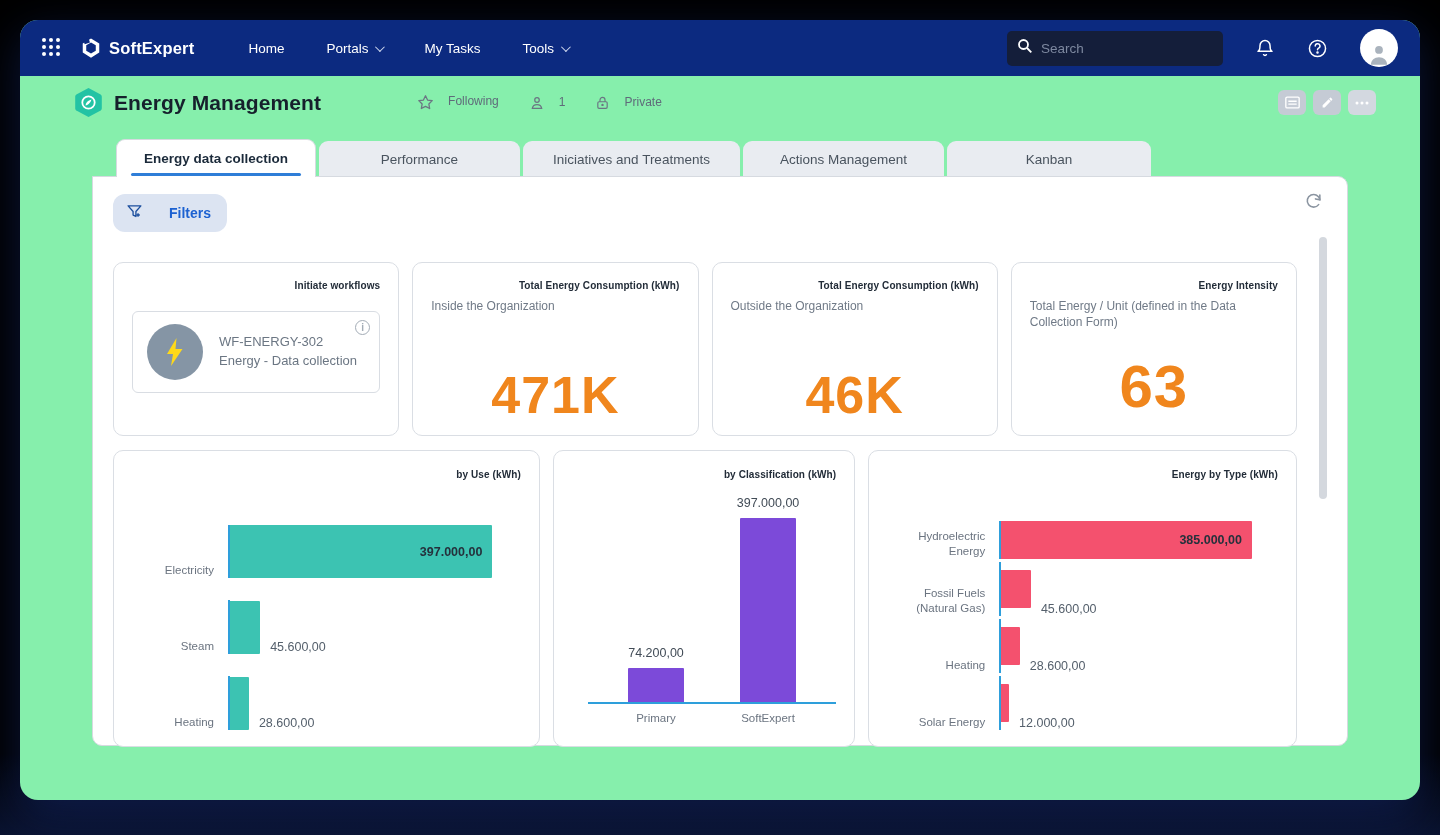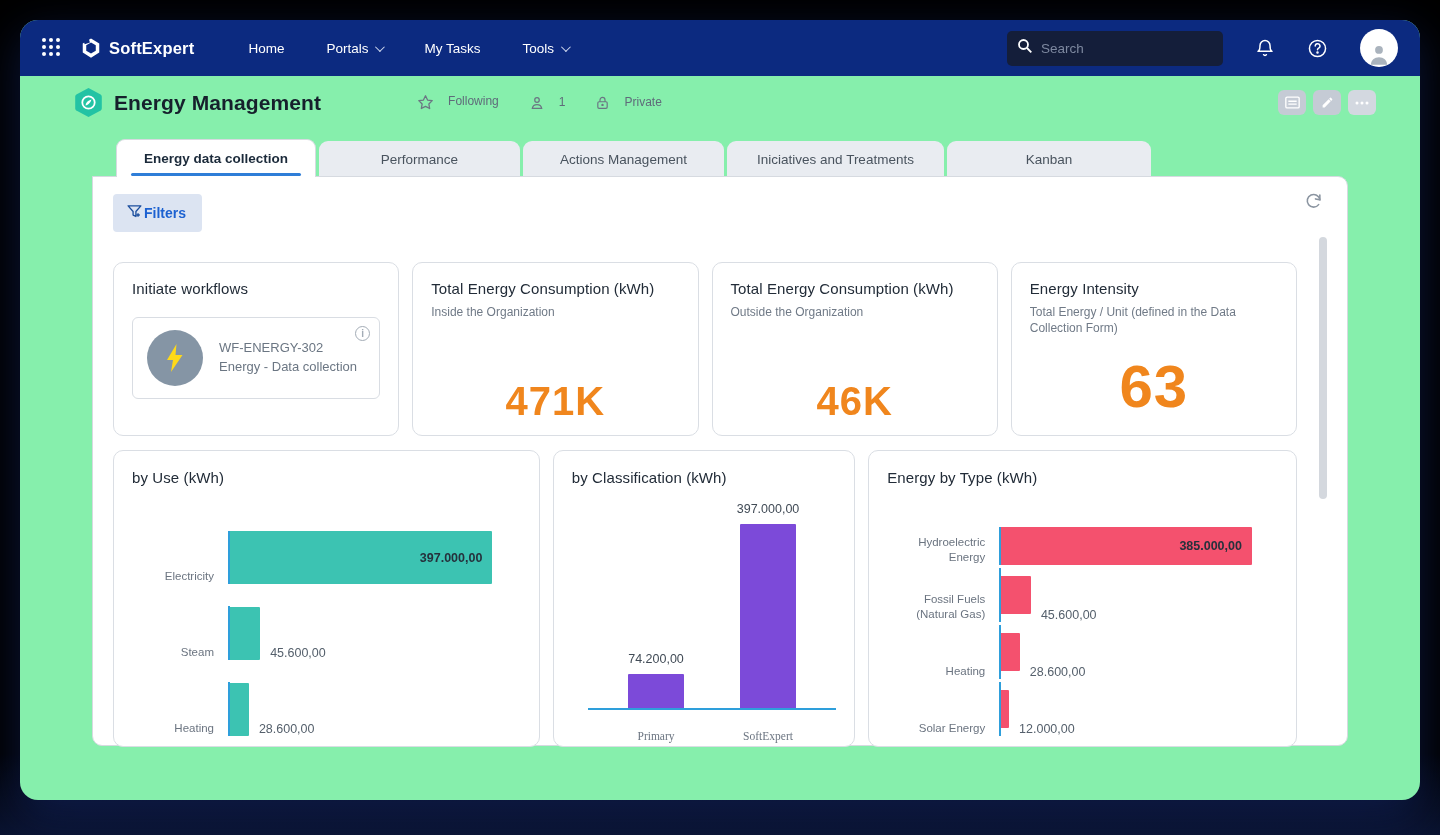--- a/index.html
+++ b/index.html
@@ -53,36 +53,36 @@
     font-weight:500; cursor:pointer; border:1px solid transparent; border-bottom:0; }
   .tab.active { height:38px; background:#fff; border-color:#d6dae0; color:#1b2a3a; font-weight:700;
     position:relative; margin-bottom:-1px;margin-left:24px; }
   .tab.active .underline { position:absolute; left:7%; right:7%; bottom:1px; height:3px;
     border-radius:3px; background:#2f7ed8; }
   .t0{width:200px}.t1{width:201px}.t2{width:217px}.t3{width:201px}.t4{width:204px}
 
   
   .panel { position:relative; margin:0 72px; height:570px; border:1px solid #d6dae0;
     border-radius:0 10px 10px 10px; background:#fff; padding:17px 50px 0 20px; }
-  .filters-btn { display:inline-flex; align-items:center; gap:1px; background:#dce4f2; border:0;
-    border-radius:4px; padding:9px 16px 9px 13px; color:#1c61d1; font-size:14px; font-weight:700;
+  .filters-btn { display:inline-flex; align-items:center; gap:26px; background:#dce4f2; border:0;
+    border-radius:12px; padding:9px 16px 9px 13px; color:#1c61d1; font-size:14px; font-weight:700;
     cursor:pointer; font-family:inherit; }
   .refresh-btn { position:absolute; top:14px; right:24px; background:none; border:0; cursor:pointer;
     color:#8b95a1; }
   .v-scrollbar { position:absolute; top:60px; right:20px; width:8px; height:262px; background:#d4d8de;
     border-radius:4px; cursor:pointer; }
 
   
   .kpi-row { display:flex; gap:13px; margin-top:30px; }
   .card { background:#fff; border:1px solid #dadee4; border-radius:10px; }
   .kpi-card { width:293px; height:174px; padding:17px 18px; position:relative; }
-  .card-title { font-size:15px; font-weight:400; color:#222c38; letter-spacing:.1px; }
+  .card-title { font-size:10px; font-weight:700; color:#222c38; letter-spacing:.1px;text-align:right; }
   .kpi-sub { font-size:12px; color:#707a87; margin-top:7px; line-height:1.35; max-width:240px; }
   .kpi-value { position:absolute; left:0; right:0; bottom:14px; text-align:center; color:#f0861d;
-    font-size:40px; font-weight:700; letter-spacing:1px; line-height:1; }
+    font-size:52px; font-weight:700; letter-spacing:1px; line-height:1; }
   .kpi-card.intensity .kpi-value { bottom:18px; font-size:60px; }
 
   .wf-item { margin-top:20px; border:1px solid #d9dde3; border-radius:6px; padding:12px 14px;
     display:flex; align-items:center; gap:16px; position:relative; cursor:pointer; }
   .bolt-circle { width:56px; height:56px; border-radius:50%; background:#8595a5; display:flex;
     align-items:center; justify-content:center; flex:0 0 auto; }
   .wf-text { font-size:13px; color:#6b7683; line-height:1.45; }
   .info-icon { position:absolute; top:8px; right:9px; width:15px; height:15px; border:1.4px solid #a3acb6;
     border-radius:50%; color:#a3acb6; font-size:10px; display:flex; align-items:center;
     justify-content:center; font-weight:700; cursor:pointer; }
@@ -105,21 +105,21 @@
   [data-chart="0"] .hlabel { width:96px; }
   [data-chart="2"] .hrow { height:57px; } [data-chart="2"] .hbar { height:38px; }
   [data-chart="2"] .hlabel { width:112px; }
 
   .vchart { margin-top:6px; padding-left:16px; }
   .vcols { display:flex; justify-content:center; align-items:flex-end; height:218px;
     border-bottom:2.5px solid #2e9fdb; }
   .vcol { width:112px; display:flex; flex-direction:column; align-items:center; justify-content:flex-end; }
   .vval { font-size:12.5px; color:#414b56; margin-bottom:8px; white-space:nowrap; }
   .vbar { width:56px; border-radius:1px 1px 0 0; }
-  .vcats { display:flex; justify-content:center; padding-top:20px;font-family:Liberation Serif, serif; }
+  .vcats { display:flex; justify-content:center; padding-top:8px; }
   .vcat { width:112px; text-align:center; color:#6b7480; font-size:11.5px; }
 </style>
 </head>
 <body>
 
 <div class="app-window">
 
   <header class="navbar">
     <div class="apps-grid">
       <i></i>
@@ -251,25 +251,25 @@
   </div>
 
   <div class="tabs">
     <div class="tab active t0">
         <span>Energy data collection</span>
         <span class="underline"></span>
       </div>
     <div class="tab t1">
         <span>Performance</span>
       </div>
+    <div class="tab t2">
+        <span>Iniciatives and Treatments</span>
+      </div>
     <div class="tab t3">
         <span>Actions Management</span>
-      </div>
-    <div class="tab t2">
-        <span>Iniciatives and Treatments</span>
       </div>
     <div class="tab t4">
         <span>Kanban</span>
       </div>
   </div>
 
   <div class="panel">
     <button class="filters-btn">
       <span>
         <svg width="17" height="17" viewBox="0 0 24 24" fill="none" stroke="#1d4f9e" stroke-width="1.9" stroke-linejoin="round">

